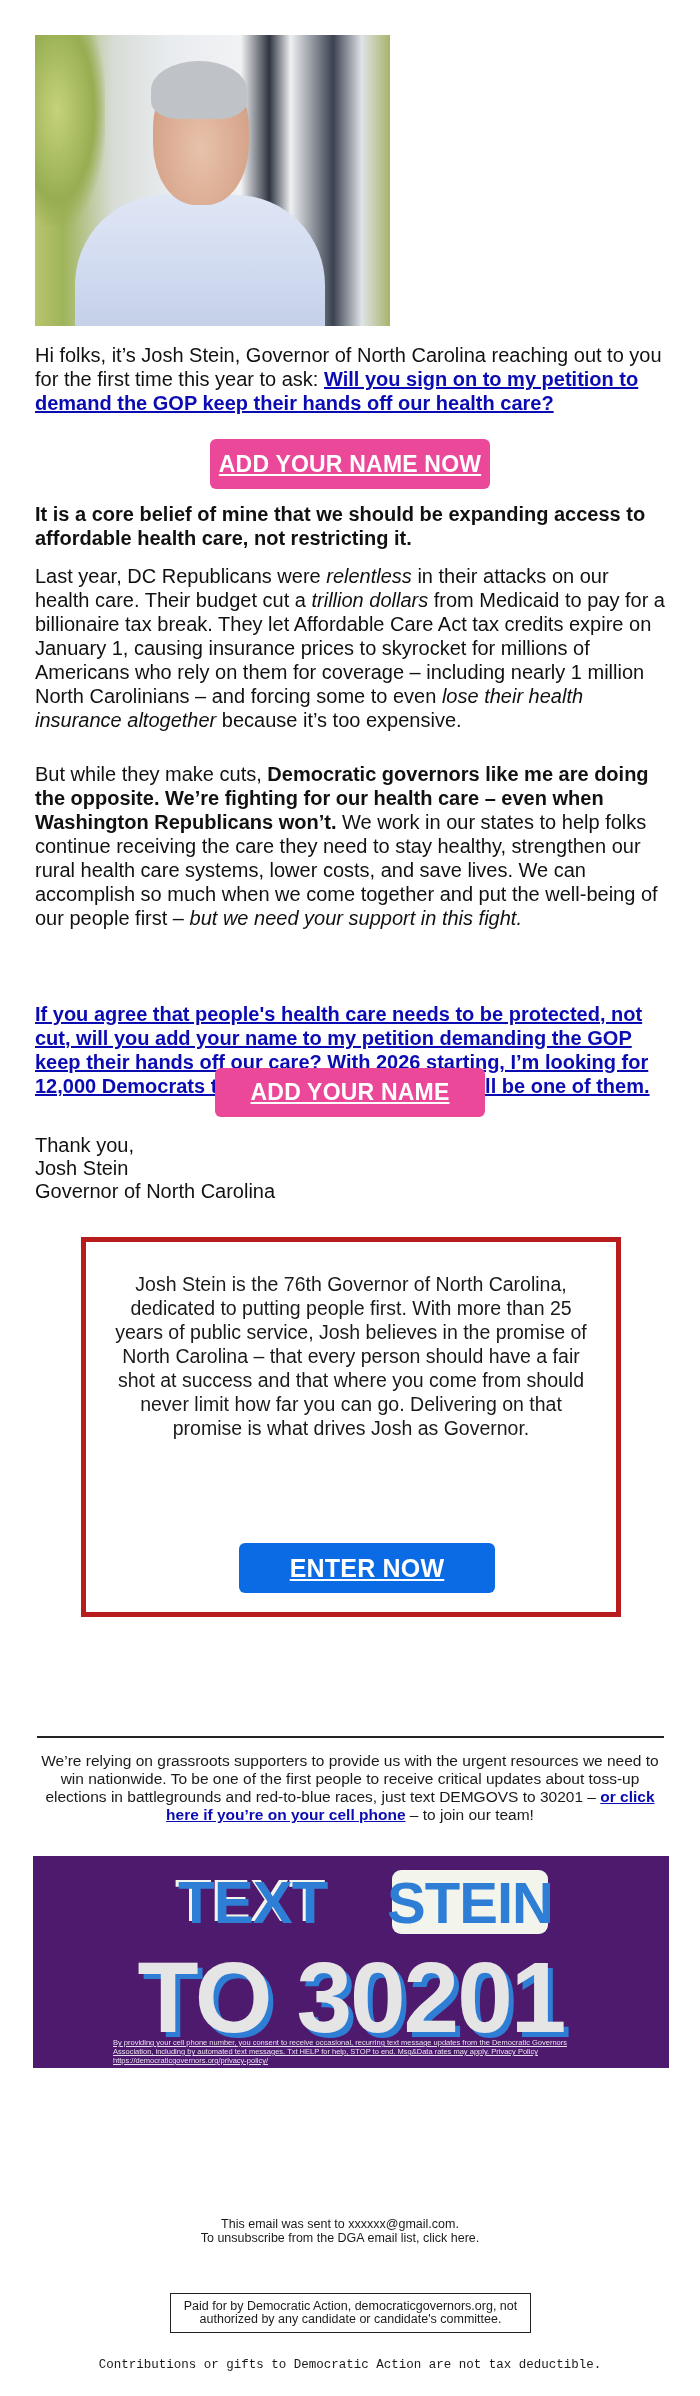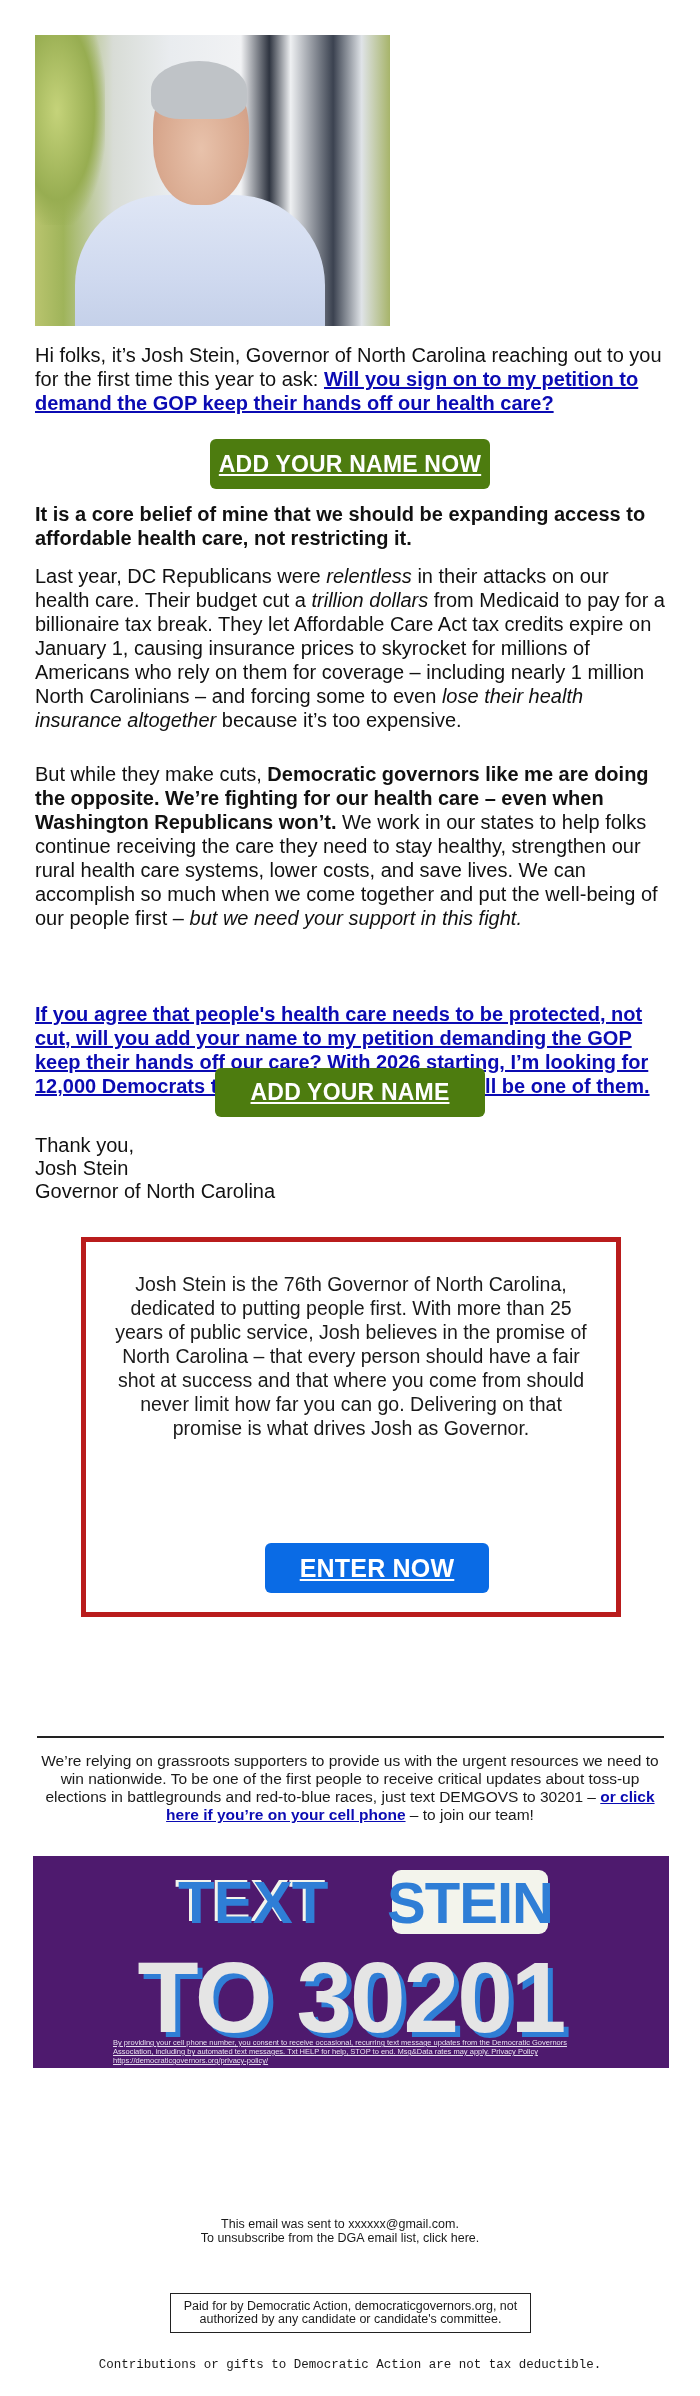--- a/index.html
+++ b/index.html
@@ -51,21 +51,21 @@
   }
   .btn {
     position: absolute;
     display: flex; align-items: center; justify-content: center;
     color: #ffffff;
     font-weight: bold;
     border-radius: 6px;
     font-size: 23px;
     letter-spacing: 0.2px;
   }
-  .btn-blue { background: #4d7c0f; }
+  .btn-blue { background: #ec4899; }
   .btn-enter { background: #0a6be5; }
   .bio-box {
     position: absolute;
     left: 81px; top: 1237px;
     width: 540px; height: 380px;
     border: 5px solid #b91c1c;
     text-align: center;
     font-size: 19.5px;
     line-height: 24px;
     color: #1a1a1a;
@@ -152,21 +152,21 @@
 <a class="btn btn-blue" href="#" style="left:215px; top:1068px; width:270px; height:49px;">ADD YOUR NAME</a>
 
 <div class="text-block" style="top:1134px; line-height:23px;">
   <div>Thank you,</div>
   <div>Josh Stein</div>
   <div>Governor of North Carolina</div>
 </div>
 
 <div class="bio-box">
   <p style="top:30px;">Josh Stein is the 76th Governor of North Carolina, dedicated to putting people first. With more than 25 years of public service, Josh believes in the promise of North Carolina – that every person should have a fair shot at success and that where you come from should never limit how far you can go. Delivering on that promise is what drives Josh as Governor.</p>
-  <a class="btn btn-enter" href="#" style="left:153px; top:301px; width:224px; height:50px; font-size:25px;margin-left:26px;">ENTER NOW</a>
+  <a class="btn btn-enter" href="#" style="left:153px; top:301px; width:256px; height:50px; font-size:25px;">ENTER NOW</a>
 </div>
 
 <div class="hr"></div>
 
 <div class="grassroots">
   <span>We’re relying on grassroots supporters to provide us with the urgent resources we need to win nationwide. To be one of the first people to receive critical updates about toss-up elections in battlegrounds and red-to-blue races, just text DEMGOVS to 30201 – </span><a class="link" href="#">or click here if you’re on your cell phone</a><span> – to join our team!</span>
 </div>
 
 <div class="banner">
   <div class="t1">TEXT</div>

